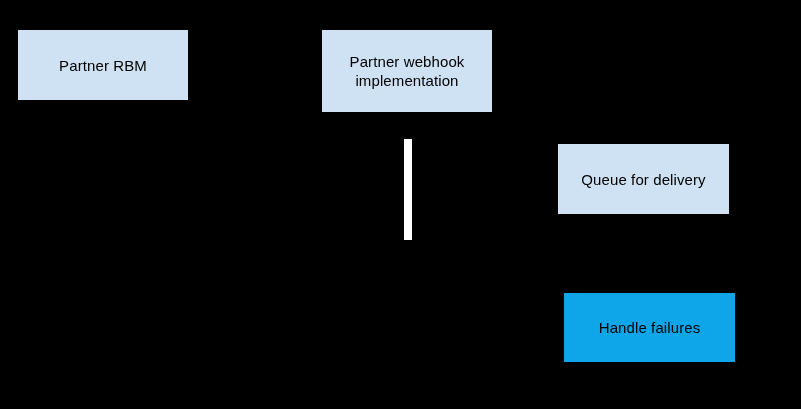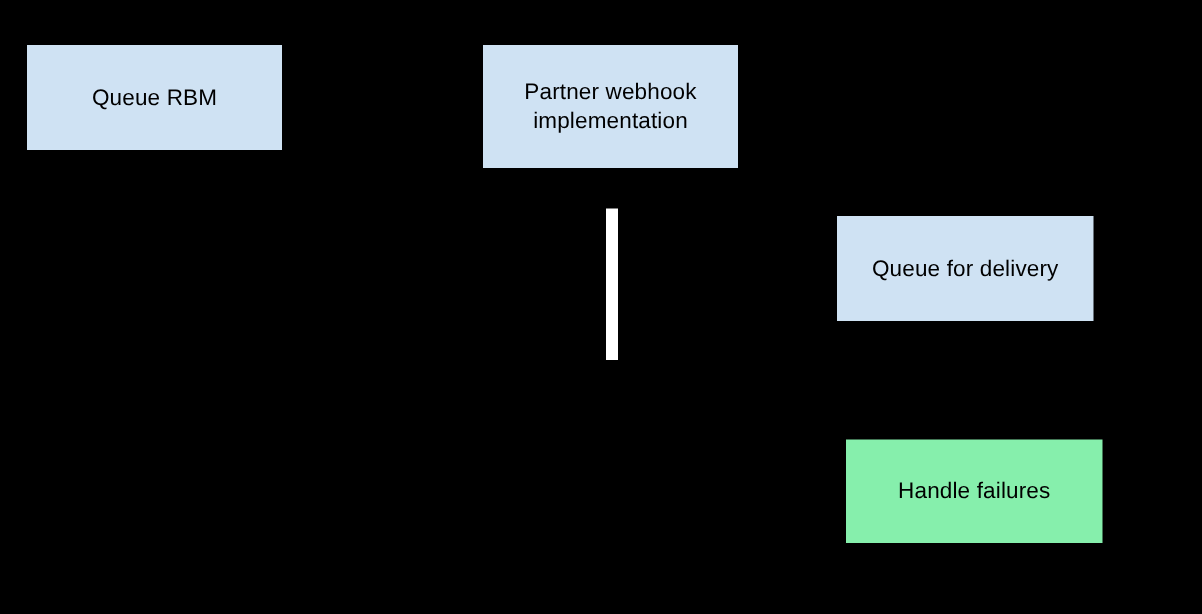--- a/index.html
+++ b/index.html
@@ -34,31 +34,31 @@
     position: absolute;
     box-sizing: border-box;
   }
 </style>
 </head>
 <body>
 
 <div id="canvas" style="width: 801px; height: 409px; background: rgb(0, 0, 0);">
 
   <div class="node" id="node-0" style="left: 18px; top: 30px; width: 170px; height: 70px; background: rgb(207, 226, 243); color: rgb(0, 0, 0);">
-    <span>Queue RBM</span>
+    <span>Partner RBM</span>
   </div>
 
   <div class="node" id="node-1" style="left: 322px; top: 30px; width: 170px; height: 82px; background: rgb(207, 226, 243); color: rgb(0, 0, 0);">
     <span>Partner webhook
 implementation</span>
   </div>
 
   <div class="node" id="node-2" style="left: 558px; top: 144px; width: 171px; height: 70px; background: rgb(207, 226, 243); color: rgb(0, 0, 0);">
     <span>Queue for delivery</span>
   </div>
 
-  <div class="node" id="node-3" style="left: 564px; top: 293px; width: 171px; height: 69px; background: #86efac; color: rgb(0, 0, 0);">
+  <div class="node" id="node-3" style="left: 564px; top: 293px; width: 171px; height: 69px; background: #0ea5e9; color: rgb(0, 0, 0);">
     <span>Handle failures</span>
   </div>
 
   <div class="connector" id="connector-0" style="left: 404px; top: 139px; width: 8px; height: 101px; background: rgb(255, 255, 255);"></div>
 
 </div>
 
 </body></html>

